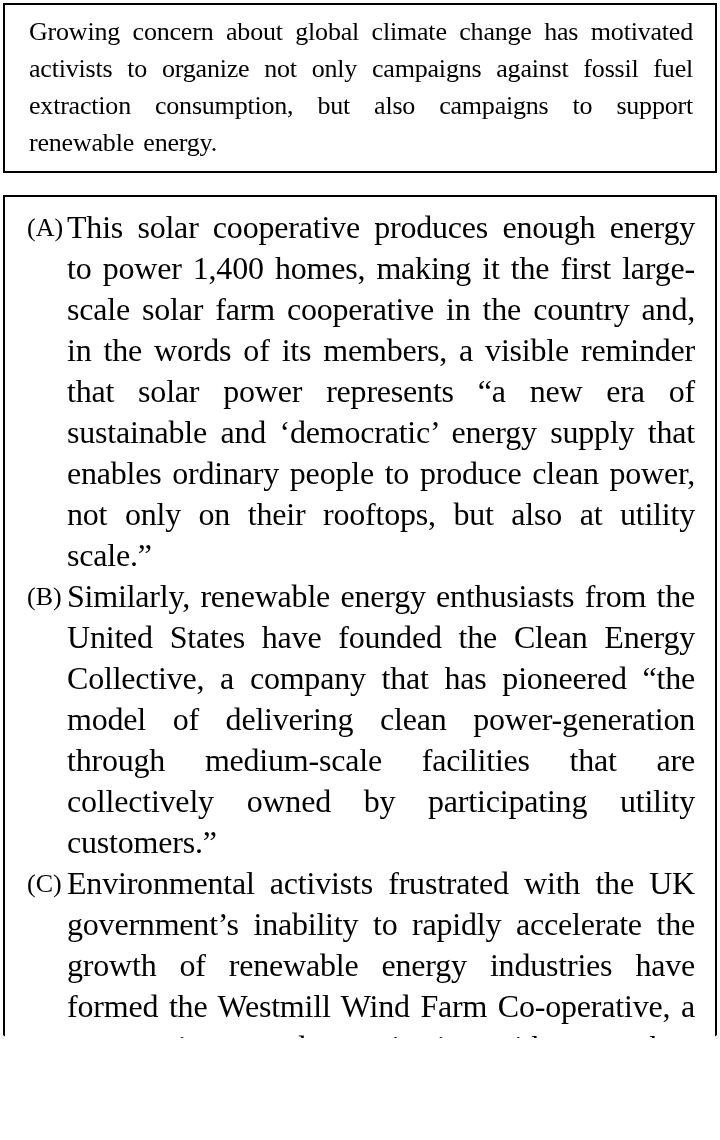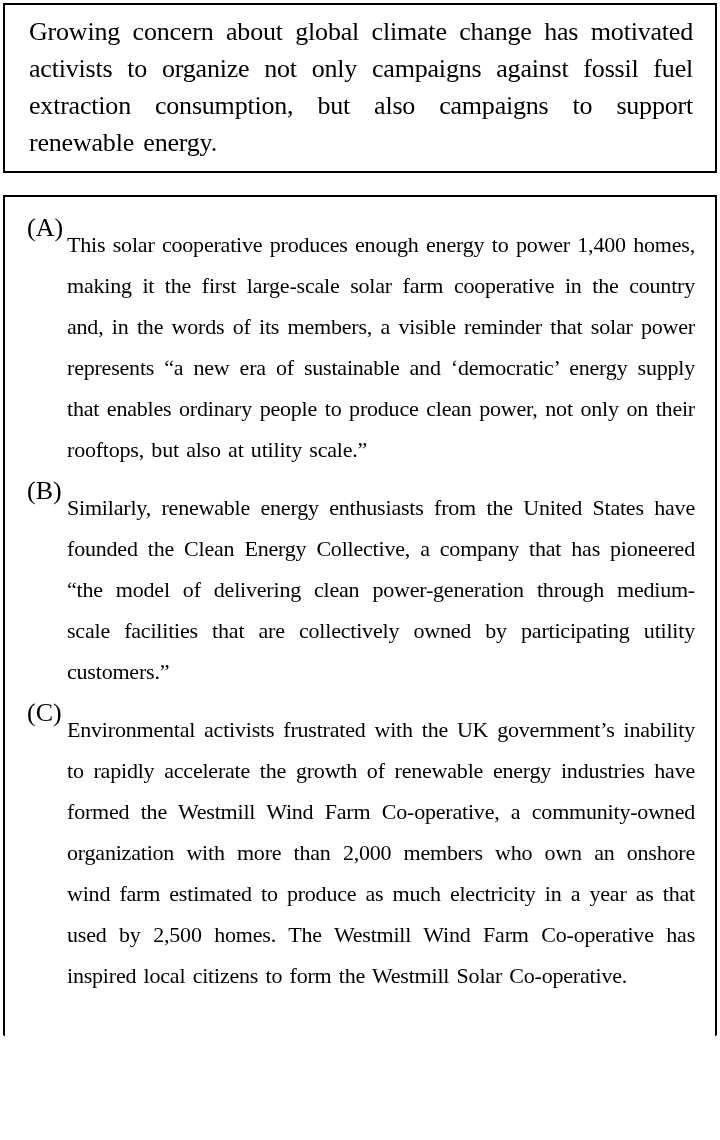--- a/index.html
+++ b/index.html
@@ -47,26 +47,25 @@
     align-items: flex-start;
   }
   .passage-label {
     flex: 0 0 40px;
     font-size: 26px;
     line-height: 41px;
     white-space: nowrap;
   }
   .passage-text {
     flex: 1 1 auto;
-    font-size: 22px;
+    font-size: 32px;
     line-height: 41px;
     text-align: justify;
     letter-spacing: -0.2px;
     word-spacing: 2px;
-    margin-top: 17px;
   }
 </style>
 </head>
 <body>
 
 <div class="page">
 
   <div class="box intro-box">
     <p class="intro-text">Growing concern about global climate change has motivated activists to organize not only campaigns against fossil fuel extraction consumption, but also campaigns to support renewable energy.</p>
   </div>

